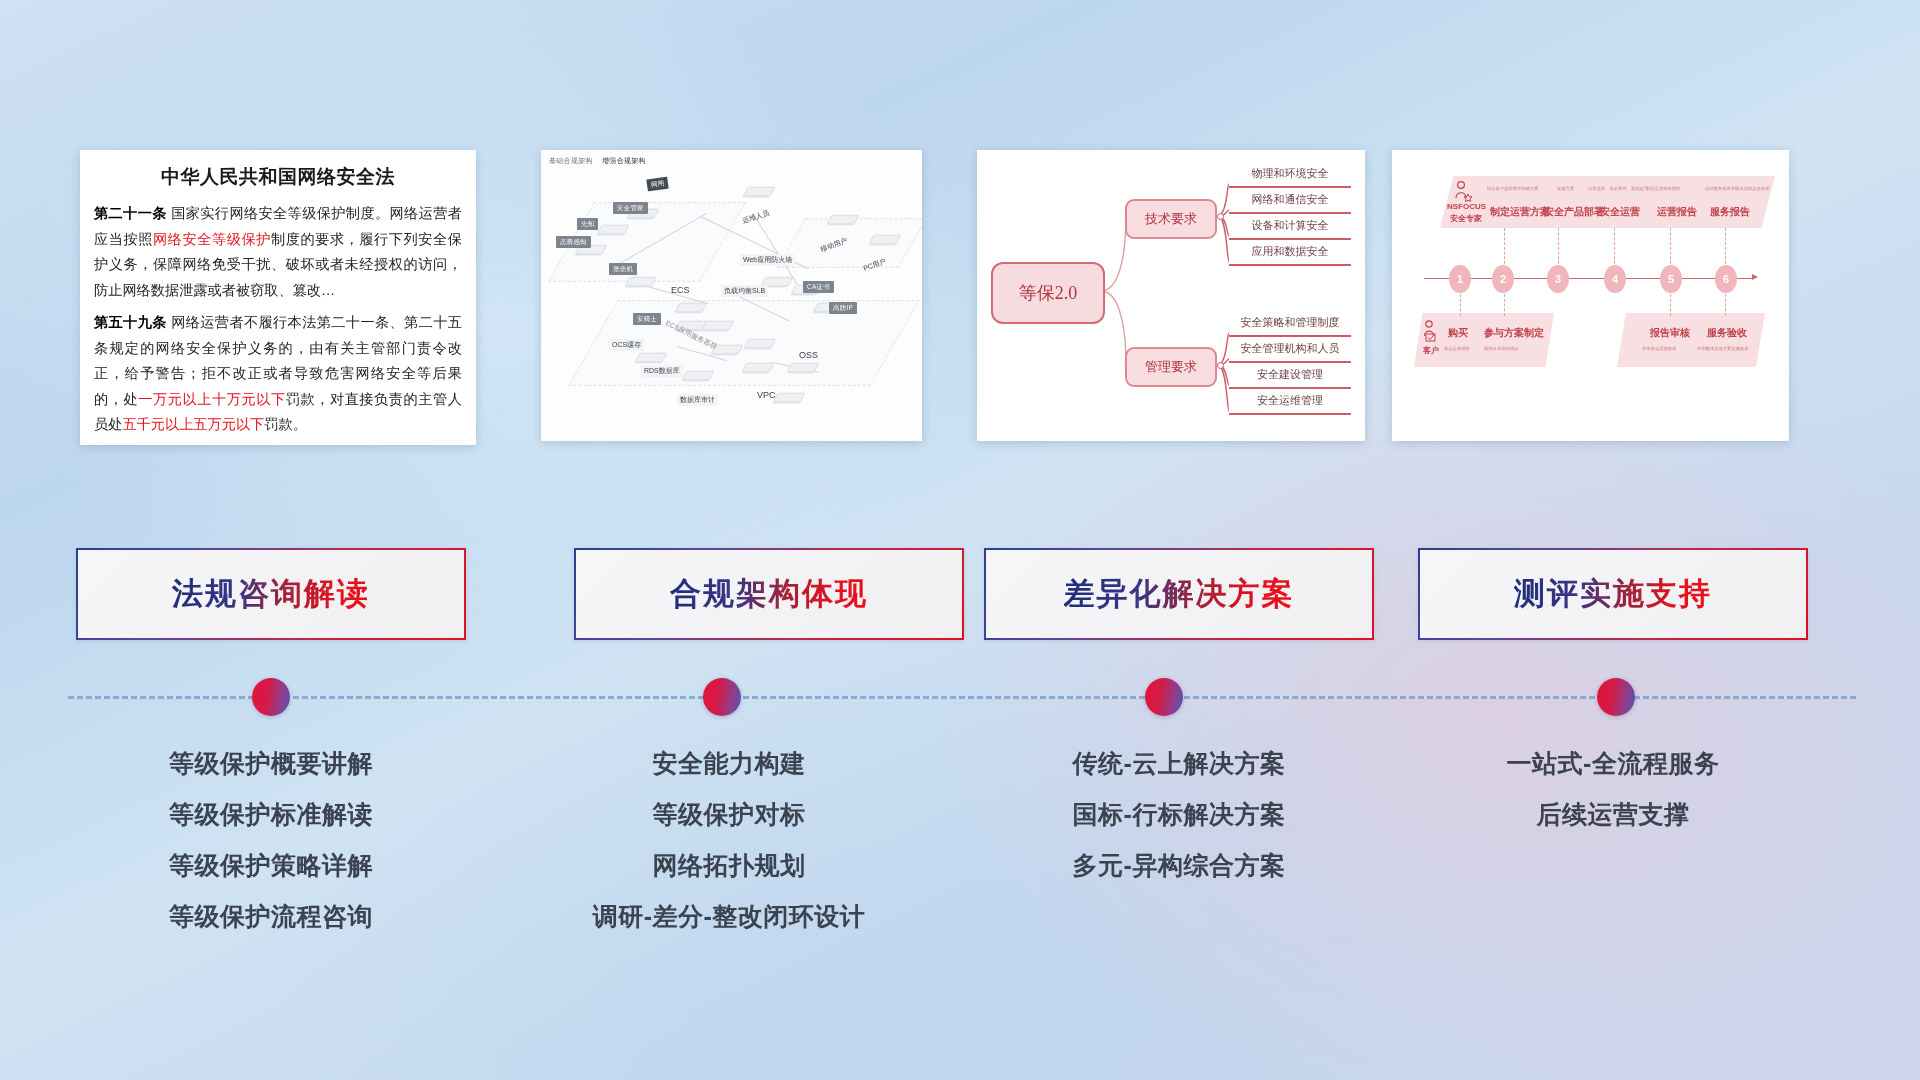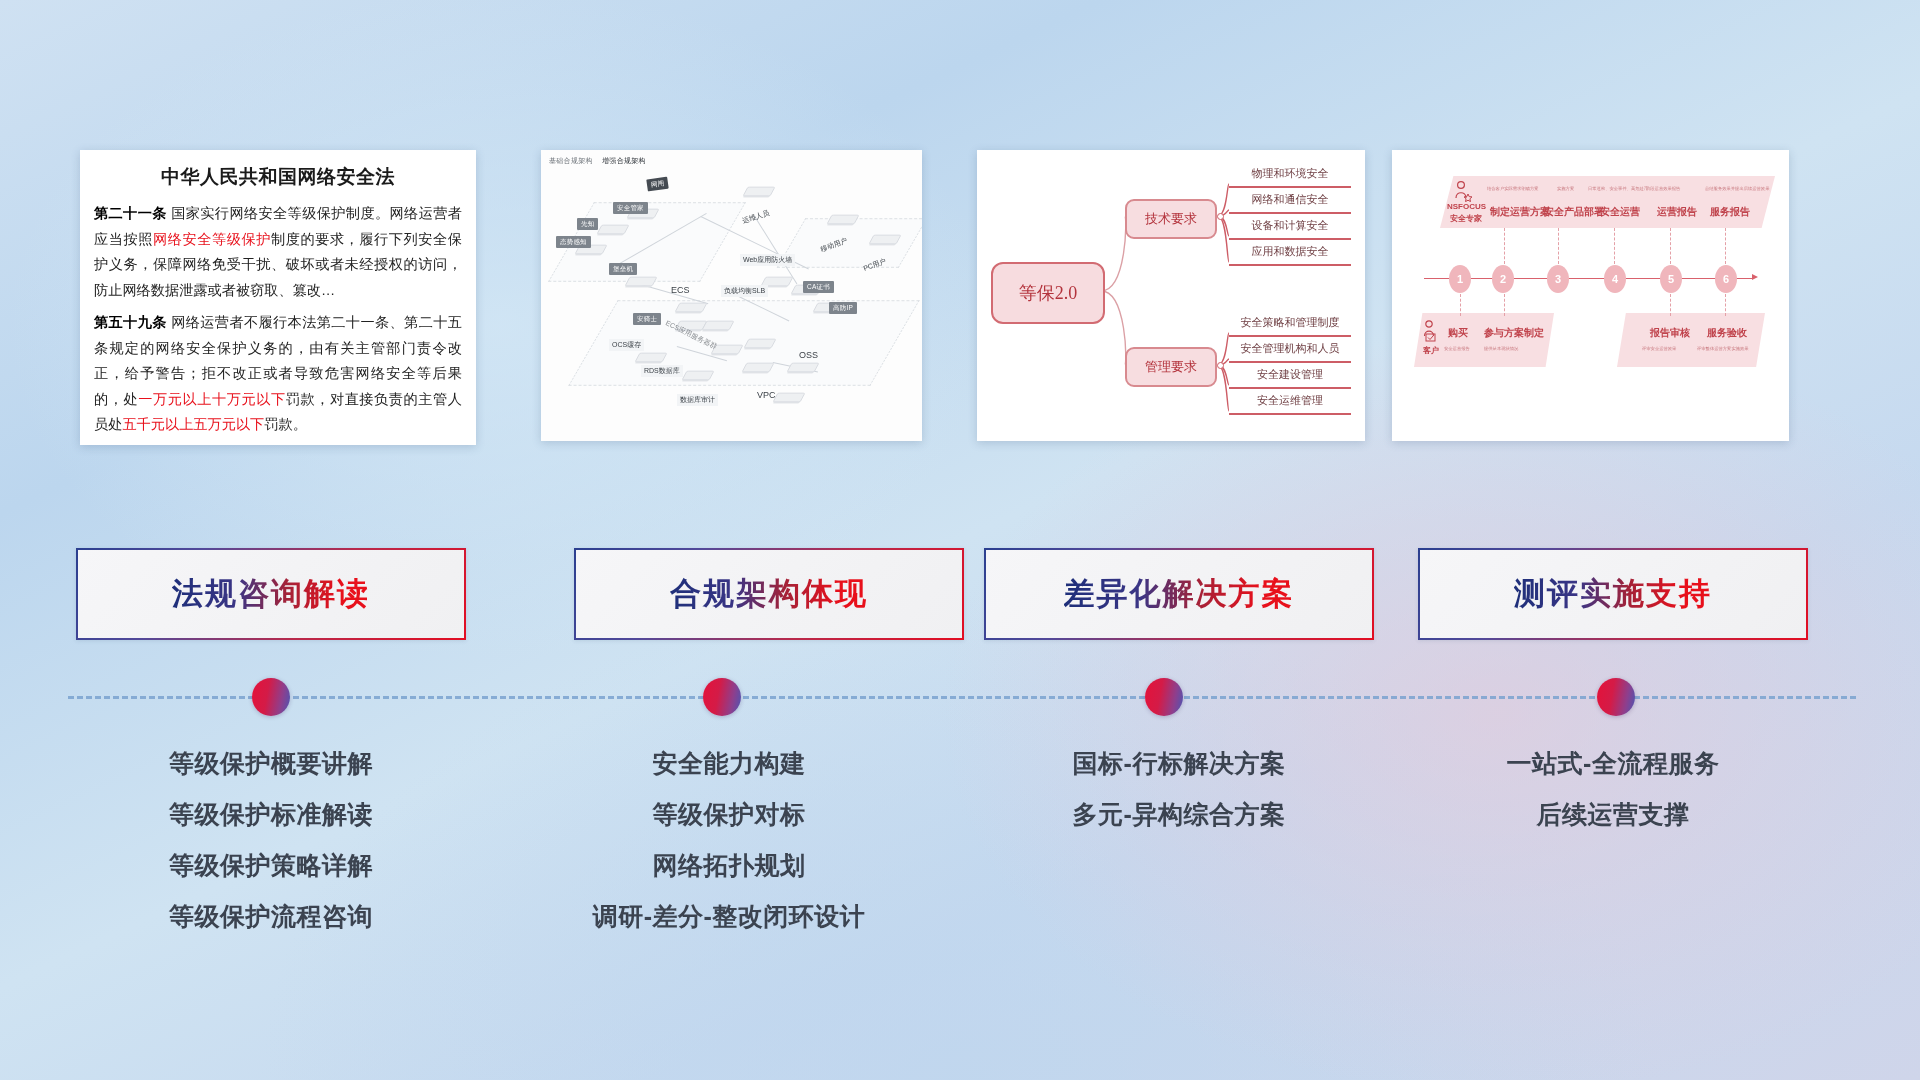--- a/index.html
+++ b/index.html
@@ -378,20 +378,21 @@
       <div class="item">等级保护策略详解</div>
       <div class="item">等级保护流程咨询</div>
     </div>
     <div class="col l2">
       <div class="item">安全能力构建</div>
       <div class="item">等级保护对标</div>
       <div class="item">网络拓扑规划</div>
       <div class="item">调研-差分-整改闭环设计</div>
     </div>
     <div class="col l3">
+      <div class="item">传统-云上解决方案</div>
       <div class="item">国标-行标解决方案</div>
       <div class="item">多元-异构综合方案</div>
     </div>
     <div class="col l4">
       <div class="item">一站式-全流程服务</div>
       <div class="item">后续运营支撑</div>
     </div>
   </div>
 
 </div>

